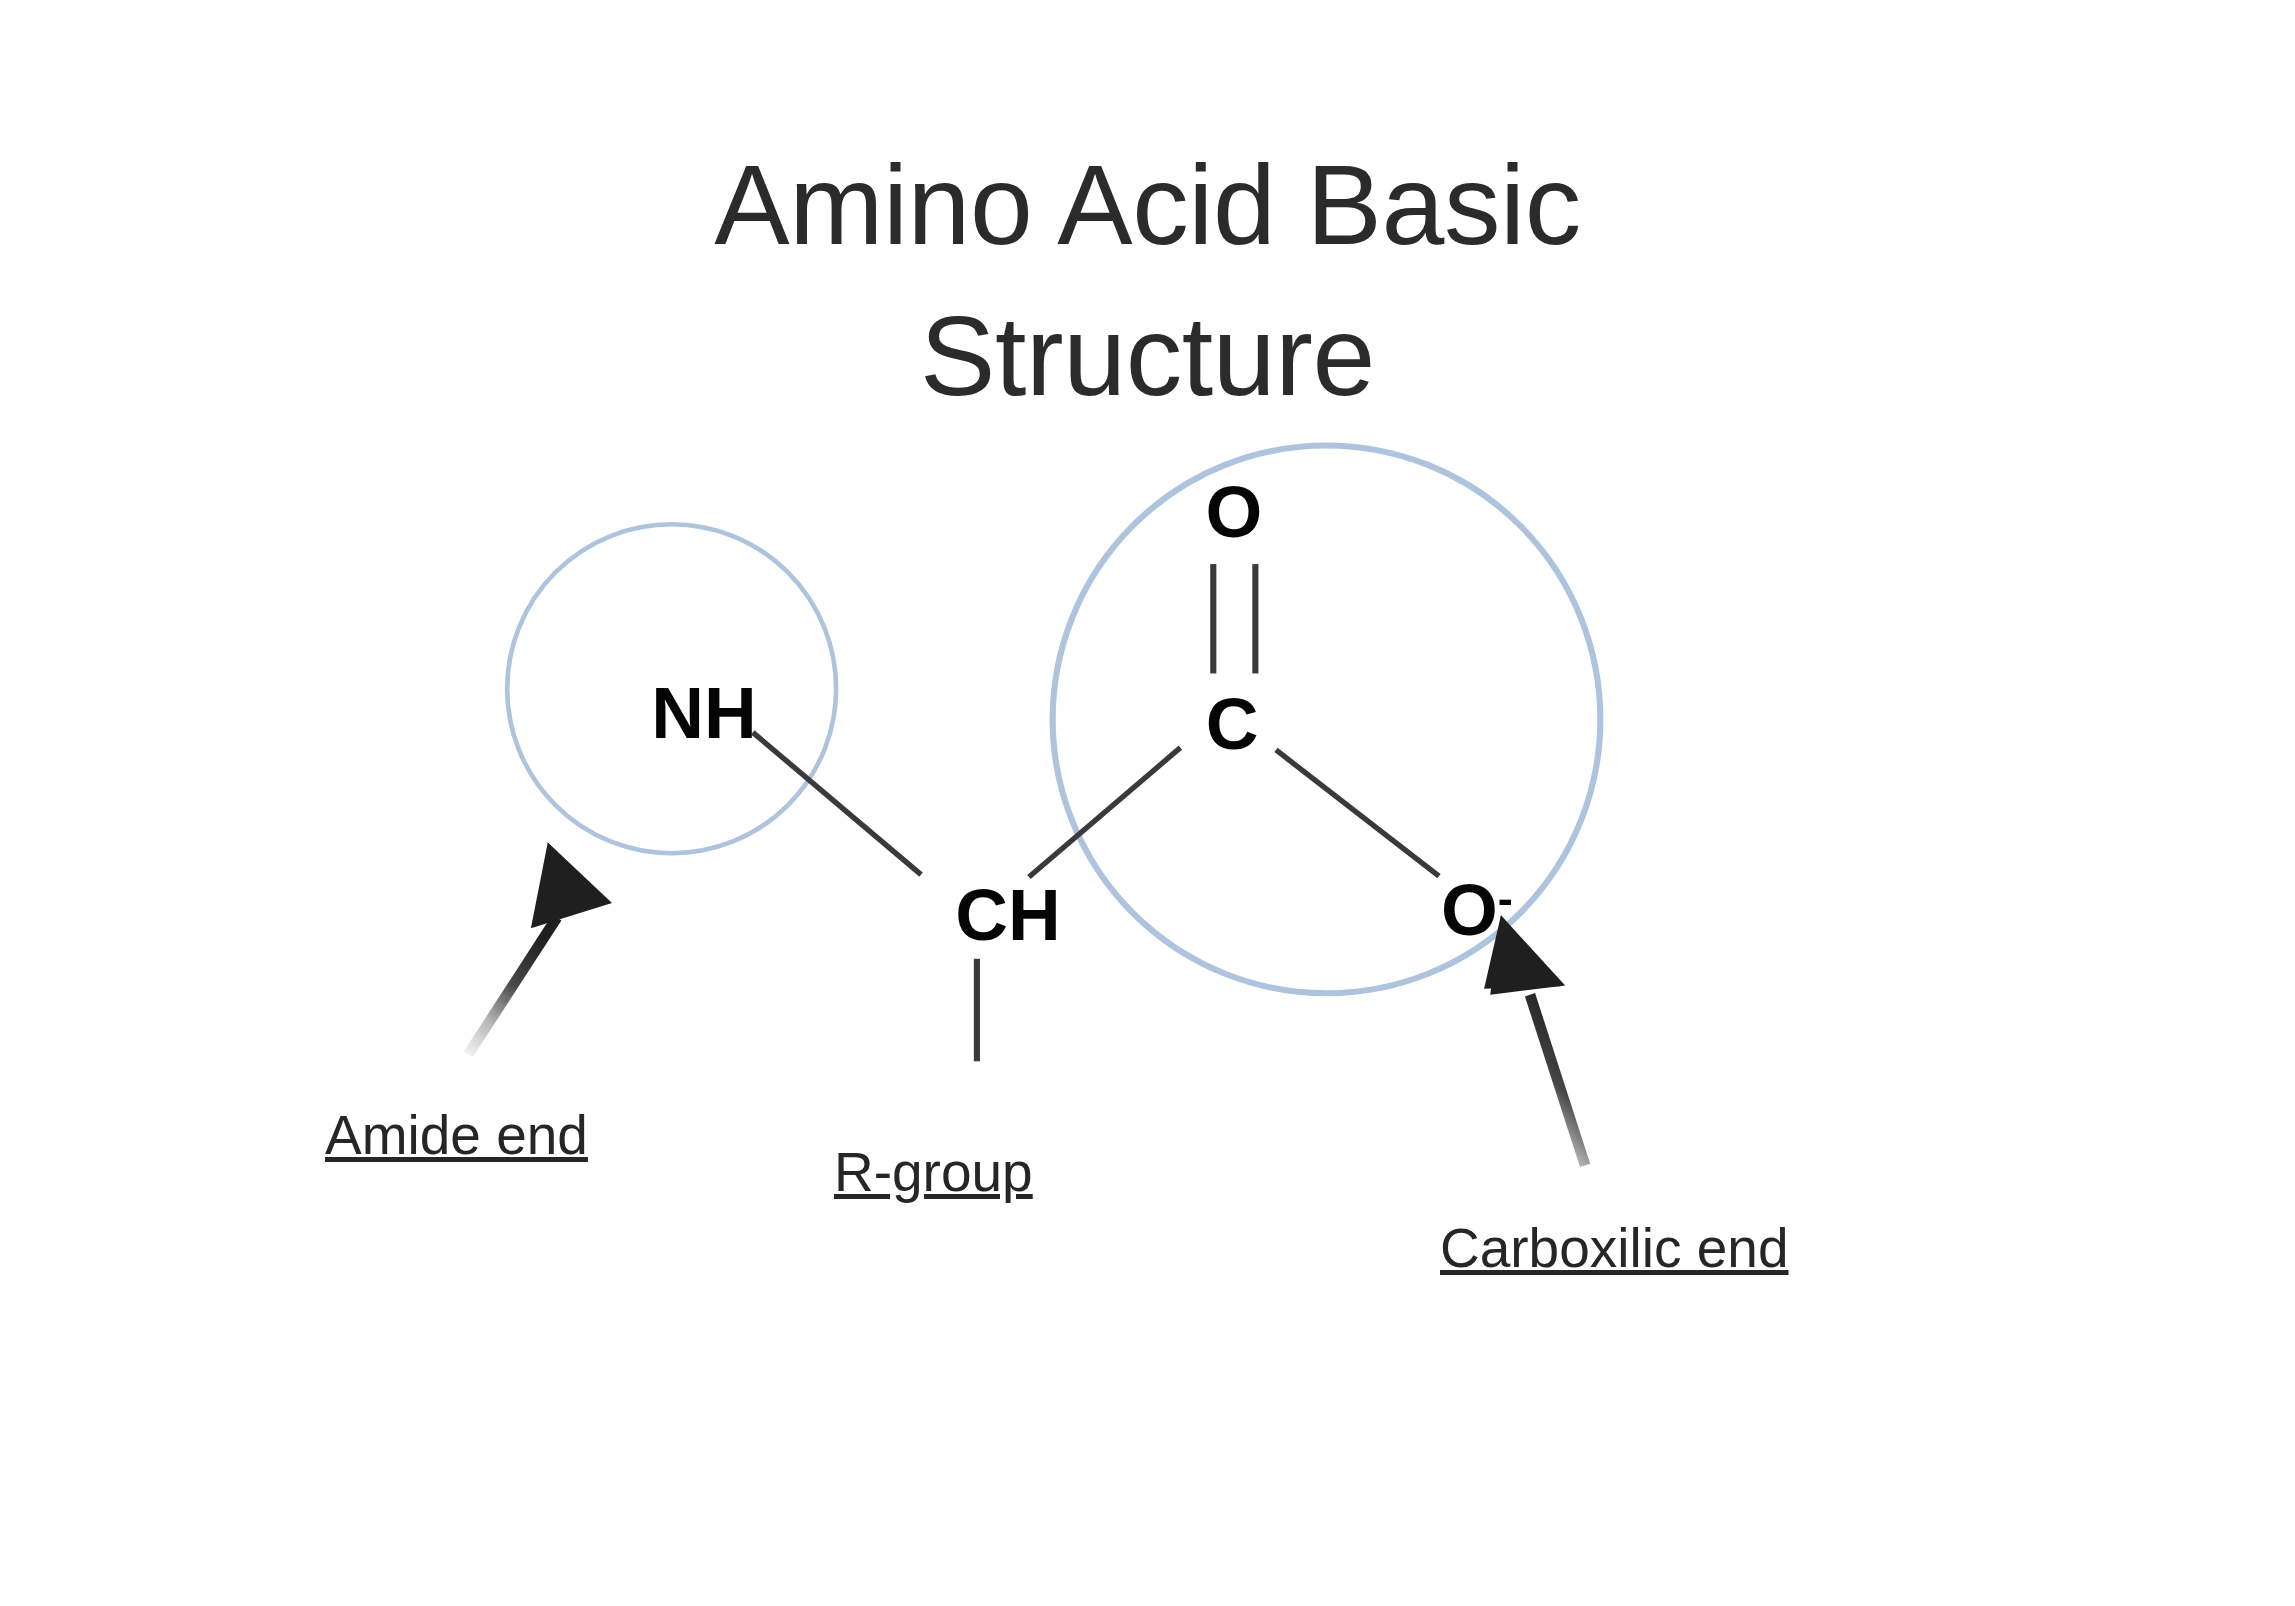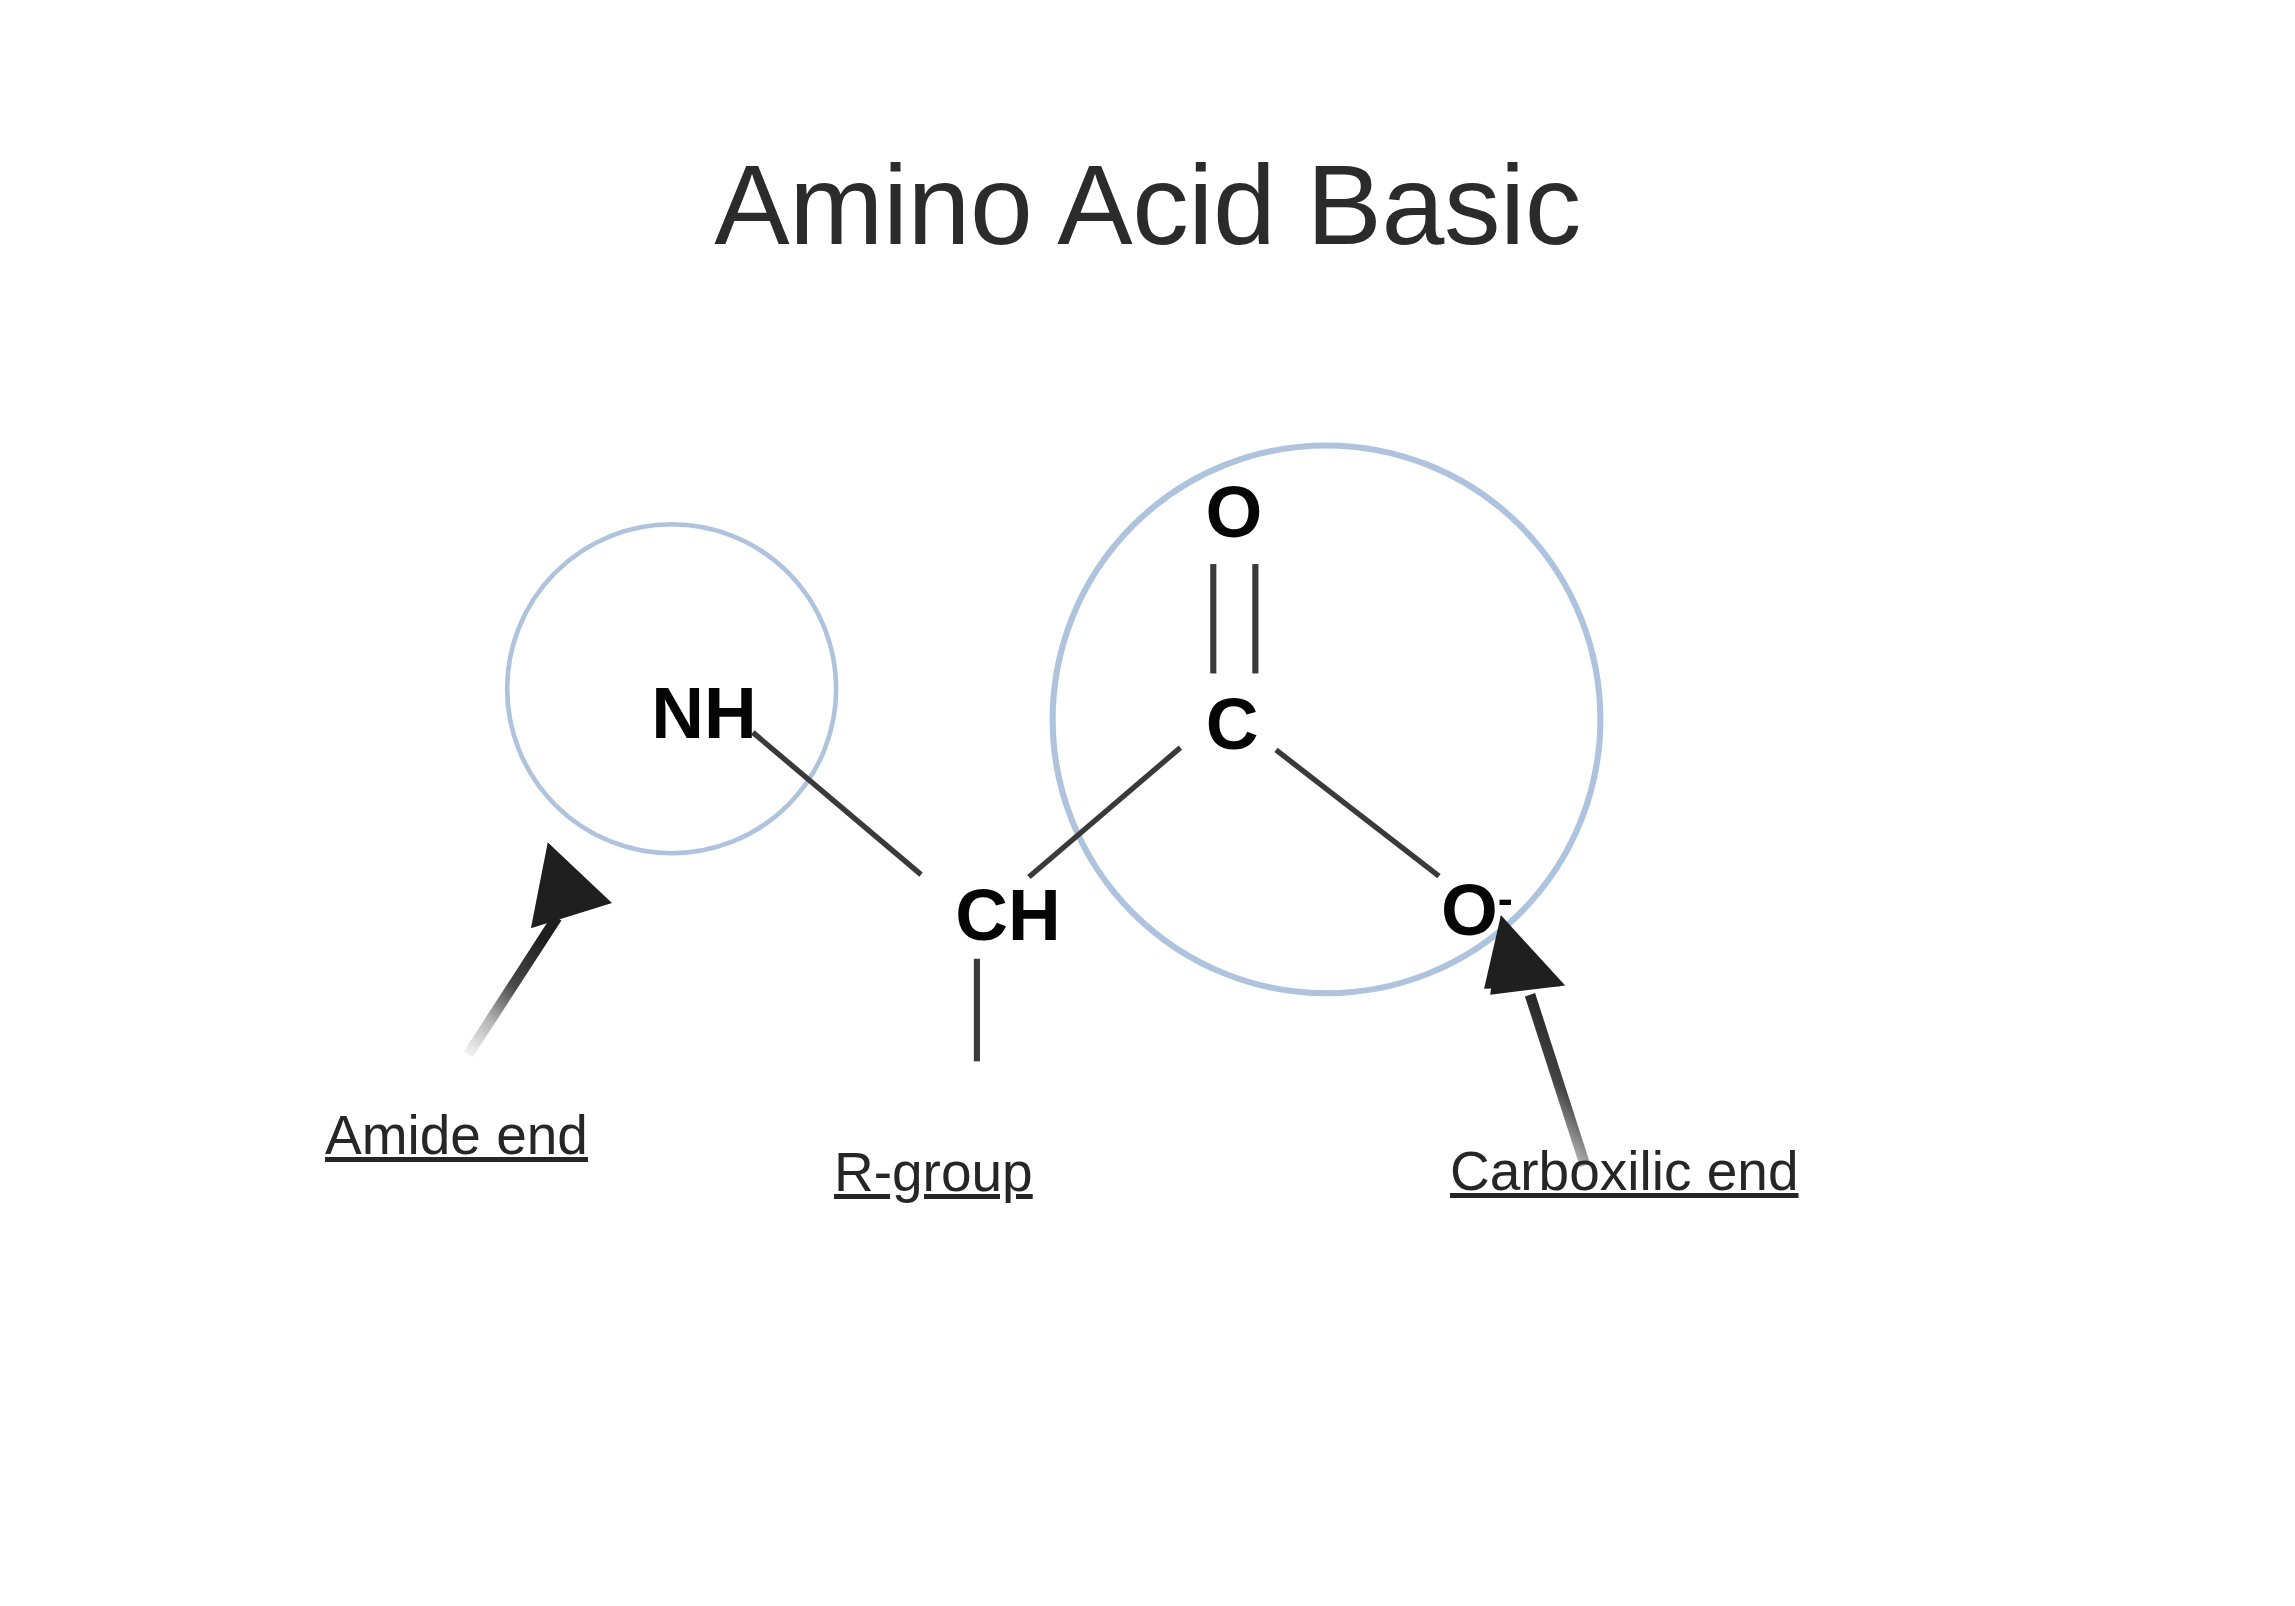--- a/index.html
+++ b/index.html
@@ -114,32 +114,33 @@
 
     <g>
       <line x1="2072" y1="1523" x2="2000" y2="1300" stroke="url(#carbFade)" stroke-width="14" stroke-linecap="butt"></line>
       <polygon points="1962,1196 2040,1289 1940,1292" fill="#1f1f1f"></polygon>
       <polygon points="1962,1196 2046,1288 1948,1300" fill="#1f1f1f"></polygon>
     </g>
   </svg>
 
   <div class="title-block">
     <div class="title-line">Amino Acid Basic</div>
+    <div class="title-line">Structure</div>
   </div>
 
   <div class="atom atom-lg" style="left:704px; top:712px;">NH</div>
 
   <div class="atom atom-lg" style="left:1008px; top:914px;">CH</div>
 
   <div class="atom atom-lg" style="left:1234px; top:511px;">O</div>
 
   <div class="atom atom-lg" style="left:1232px; top:723px;">C</div>
 
   <div class="atom atom-lg" style="left:1477px; top:909px;"><span>O</span><span class="sup">-</span></div>
 
   <div class="callout" style="left:325px; top:1108px;">Amide end</div>
 
   <div class="callout" style="left:834px; top:1139px;margin-top:6px;">R-group</div>
 
-  <div class="callout" style="left:1440px; top:1144px;margin-left:10px;">Carboxilic end</div>
+  <div class="callout" style="left:1440px; top:1221px;">Carboxilic end</div>
 
 </div>
 
 
 </body></html>

